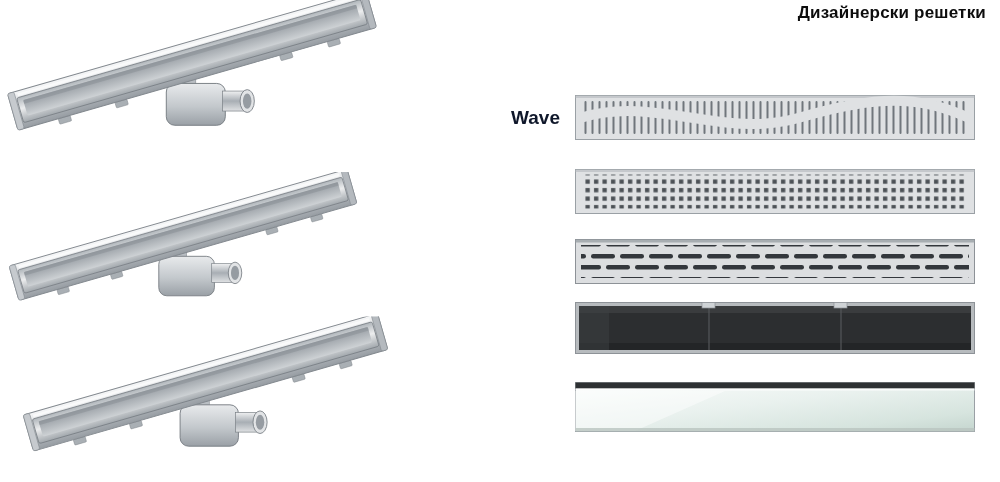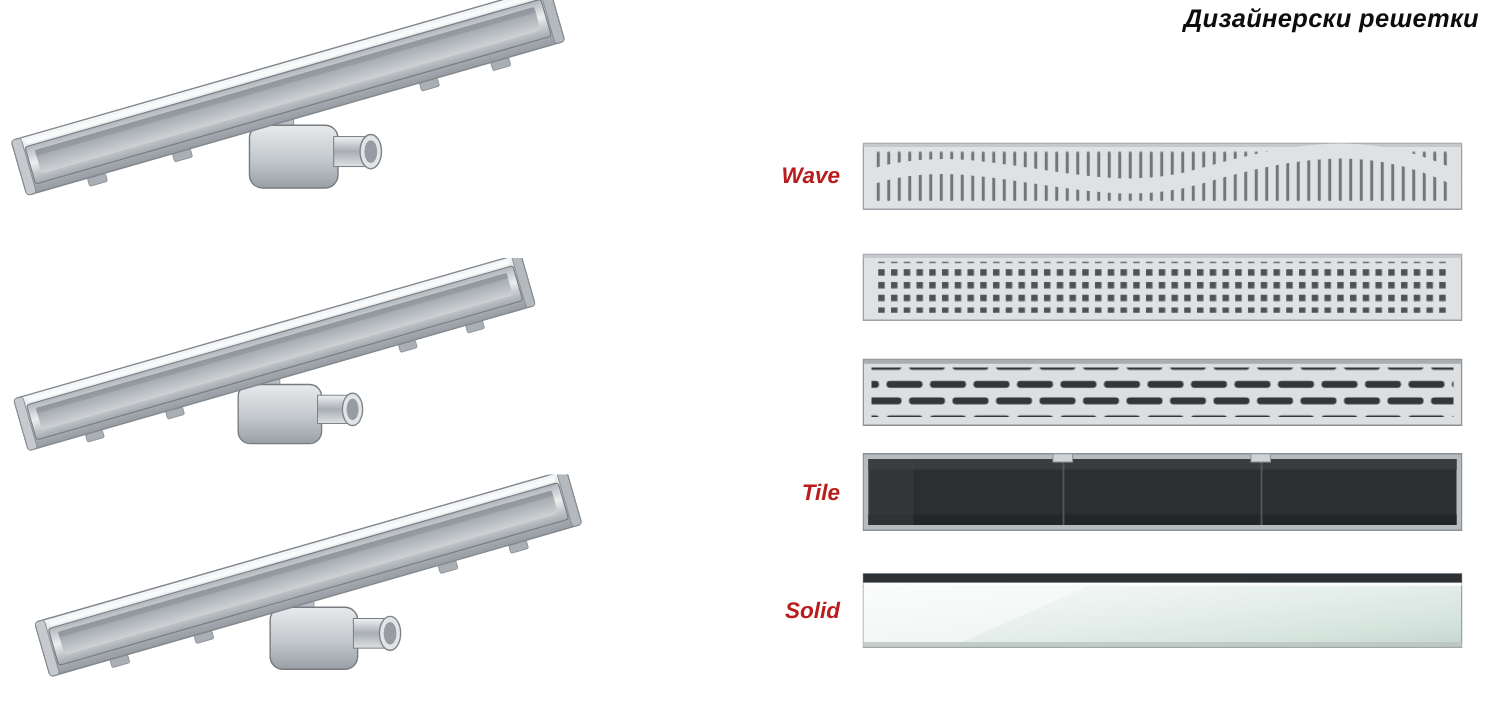--- a/index.html
+++ b/index.html
@@ -1,36 +1,36 @@
 <!DOCTYPE html>
 <html><head>
 <meta charset="utf-8">
 <style>
   * { margin:0; padding:0; box-sizing:border-box; }
   html,body { background:#ffffff; }
   body { font-family:"Liberation Sans","DejaVu Sans",sans-serif; }
-  .canvas { position:relative; width:1000px; height:482px; background:#ffffff; overflow:hidden;font-style:italic; }
+  .canvas { position:relative; width:1000px; height:482px; background:#ffffff; overflow:hidden; }
 
   .page-title {
     position:absolute; top:3px; right:14px;
     font-size:17px; font-weight:700; color:#0d0d0d; letter-spacing:.2px;
   }
 
   .defs-svg { position:absolute; width:0; height:0; overflow:hidden; }
 
   .drain { position:absolute; }
   .drain svg { width:100%; height:100%; display:block; }
   .drain-1 { left:-8px;  top:-6px;  width:400px; height:157px; }
   .drain-2 { left:-6px;  top:172px; width:378px; height:148px; }
   .drain-3 { left:8px;   top:316px; width:395px; height:156px; }
 
   .grate-label {
     position:absolute; left:430px; width:130px;
     display:flex; align-items:center; justify-content:flex-end;
-    font-weight:700; font-size:15px; color:#b91c1c;
+    font-weight:700; font-size:19px; color:#0f172a;
   }
   .grate-img { position:absolute; left:575px; width:400px; }
   .grate-img svg { width:100%; height:100%; display:block; }
 
   .lbl-wave   { top:95px;  height:45px; }
   .img-wave   { top:95px;  height:45px; }
   .lbl-square { top:169px; height:45px; }
   .img-square { top:169px; height:45px; }
   .lbl-slot   { top:239px; height:45px; }
   .img-slot   { top:239px; height:45px; }
@@ -162,36 +162,34 @@
           <rect x="-13" y="15" width="24" height="4.5" rx="2.2" fill="#33373c"></rect>
           <rect x="45" y="15" width="24" height="4.5" rx="2.2" fill="#33373c"></rect>
         </pattern>
       </defs>
       <rect x="0.5" y="0.5" width="399" height="44" fill="#dcdee0" stroke="#8d9297"></rect>
       <rect x="0.5" y="0.5" width="399" height="3" fill="#9aa0a5" opacity="0.8"></rect>
       <rect x="6" y="6" width="388" height="33" fill="url(#pSlot)"></rect>
     </svg>
   </div>
 
-  <div class="grate-label lbl-tile">Tile</div>
   <div class="grate-img img-tile">
     <svg viewBox="0 0 400 52" preserveAspectRatio="none">
       <rect x="0.5" y="0.5" width="399" height="51" fill="#b7bbbe" stroke="#8d9297"></rect>
       <rect x="4" y="4" width="392" height="44" fill="#2c2e30"></rect>
       <rect x="4" y="4" width="392" height="7" fill="#3a3c3e"></rect>
       <rect x="4" y="41" width="392" height="7" fill="#232527"></rect>
       <rect x="4" y="4" width="30" height="44" fill="#3d4042" opacity="0.55"></rect>
       <line x1="134" y1="4" x2="134" y2="48" stroke="#54575a" stroke-width="1.2"></line>
       <line x1="266" y1="4" x2="266" y2="48" stroke="#54575a" stroke-width="1.2"></line>
       <rect x="127" y="0.5" width="13" height="5.5" fill="#cfd3d6" stroke="#8d9297" stroke-width="0.7"></rect>
       <rect x="259" y="0.5" width="13" height="5.5" fill="#cfd3d6" stroke="#8d9297" stroke-width="0.7"></rect>
     </svg>
   </div>
 
-  <div class="grate-label lbl-solid">Solid</div>
   <div class="grate-img img-solid">
     <svg viewBox="0 0 400 50" preserveAspectRatio="none">
       <rect x="0.5" y="0.5" width="399" height="49" fill="url(#gSolid)" stroke="#9aa0a5"></rect>
       <rect x="0.5" y="0.5" width="399" height="6" fill="#2e3133"></rect>
       <rect x="0.5" y="6.5" width="399" height="2" fill="#ffffff" opacity="0.8"></rect>
       <polygon points="0,9 150,9 60,49 0,49" fill="#ffffff" opacity="0.45"></polygon>
       <rect x="0.5" y="46" width="399" height="3.5" fill="#b9c4bf" opacity="0.8"></rect>
     </svg>
   </div>
 

